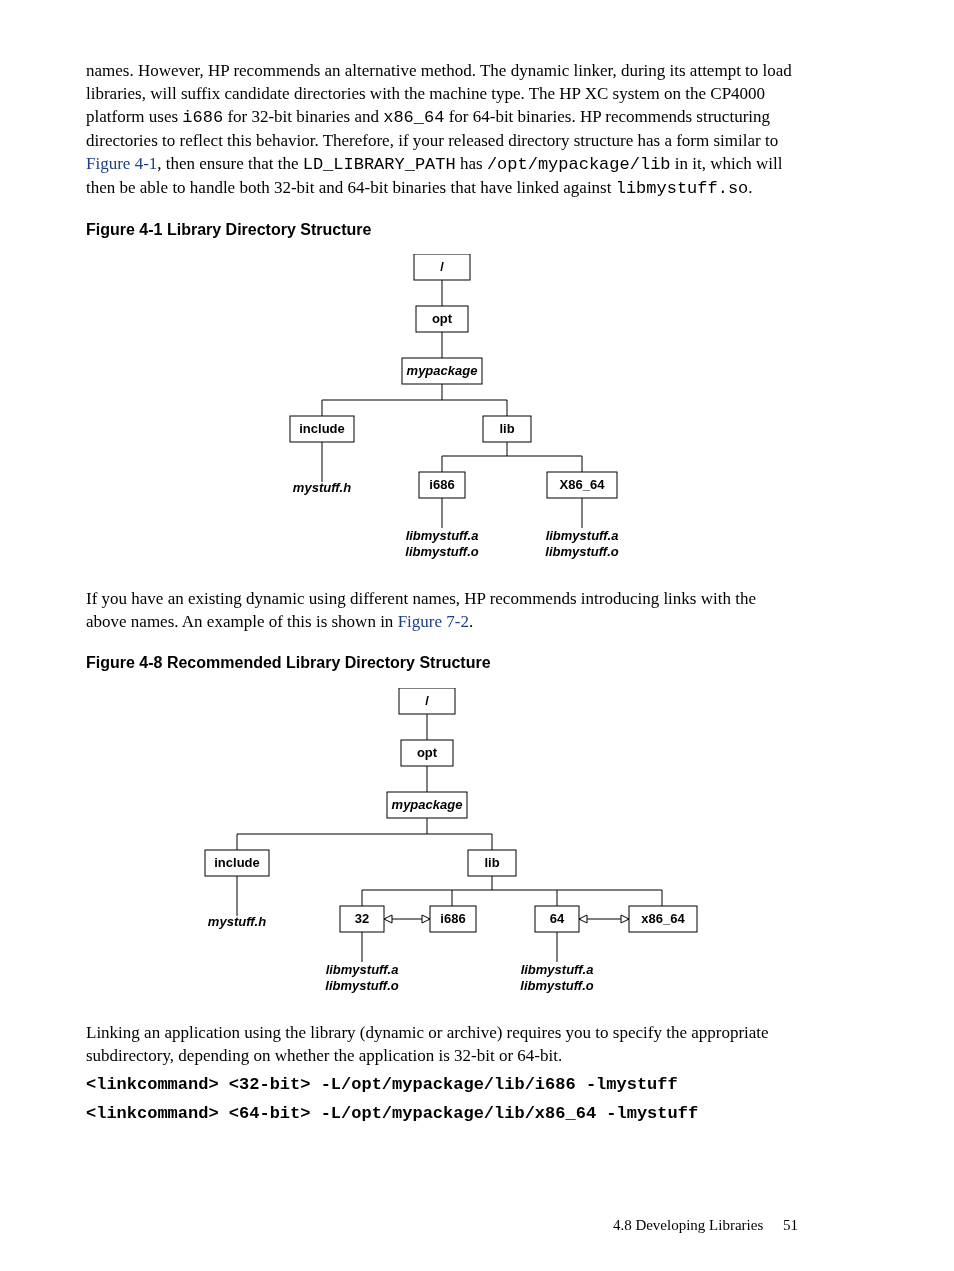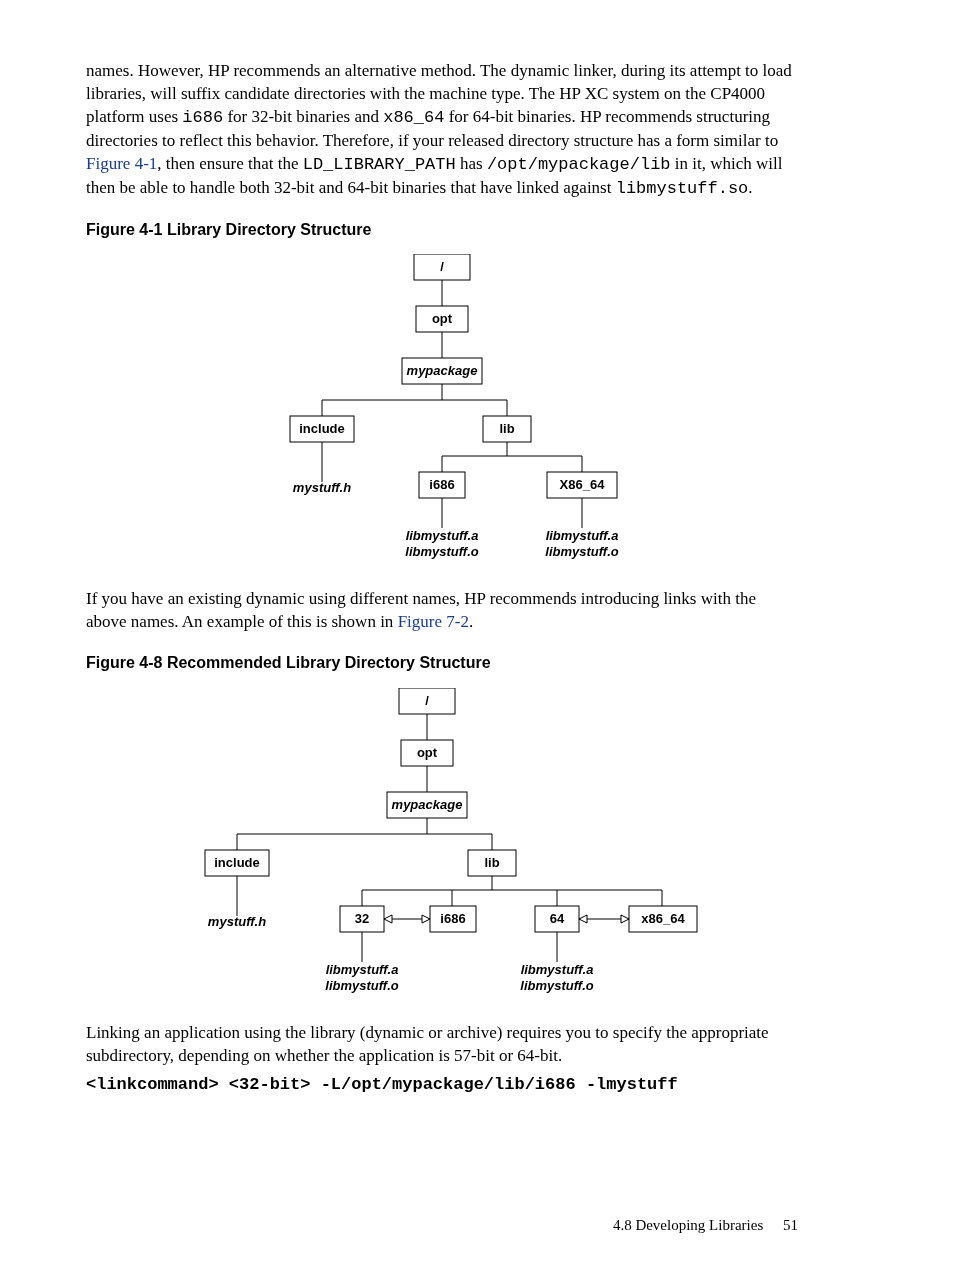--- a/index.html
+++ b/index.html
@@ -178,20 +178,21 @@
         <text x="395" y="235" text-anchor="middle" font-weight="bold">64</text>
         <text x="501" y="235" text-anchor="middle" font-weight="bold">x86_64</text>
         <text x="200" y="286" text-anchor="middle" font-style="italic" font-weight="bold">libmystuff.a</text>
         <text x="200" y="302" text-anchor="middle" font-style="italic" font-weight="bold">libmystuff.o</text>
         <text x="395" y="286" text-anchor="middle" font-style="italic" font-weight="bold">libmystuff.a</text>
         <text x="395" y="302" text-anchor="middle" font-style="italic" font-weight="bold">libmystuff.o</text>
       </g>
     </svg>
   </div>
 
-  <p>Linking an application using the library (dynamic or archive) requires you to specify the appropriate subdirectory, depending on whether the application is 57-bit or 64-bit.</p>
+  <p>Linking an application using the library (dynamic or archive) requires you to specify the appropriate subdirectory, depending on whether the application is 32-bit or 64-bit.</p>
   <div class="cmdline">&lt;linkcommand&gt; &lt;32-bit&gt; -L/opt/mypackage/lib/i686 -lmystuff</div>
+  <div class="cmdline">&lt;linkcommand&gt; &lt;64-bit&gt; -L/opt/mypackage/lib/x86_64 -lmystuff</div>
 
   <div class="footer">
     <span>4.8 Developing Libraries</span>
     <span class="pageno">51</span>
   </div>
 </div>
 
 </body></html>

